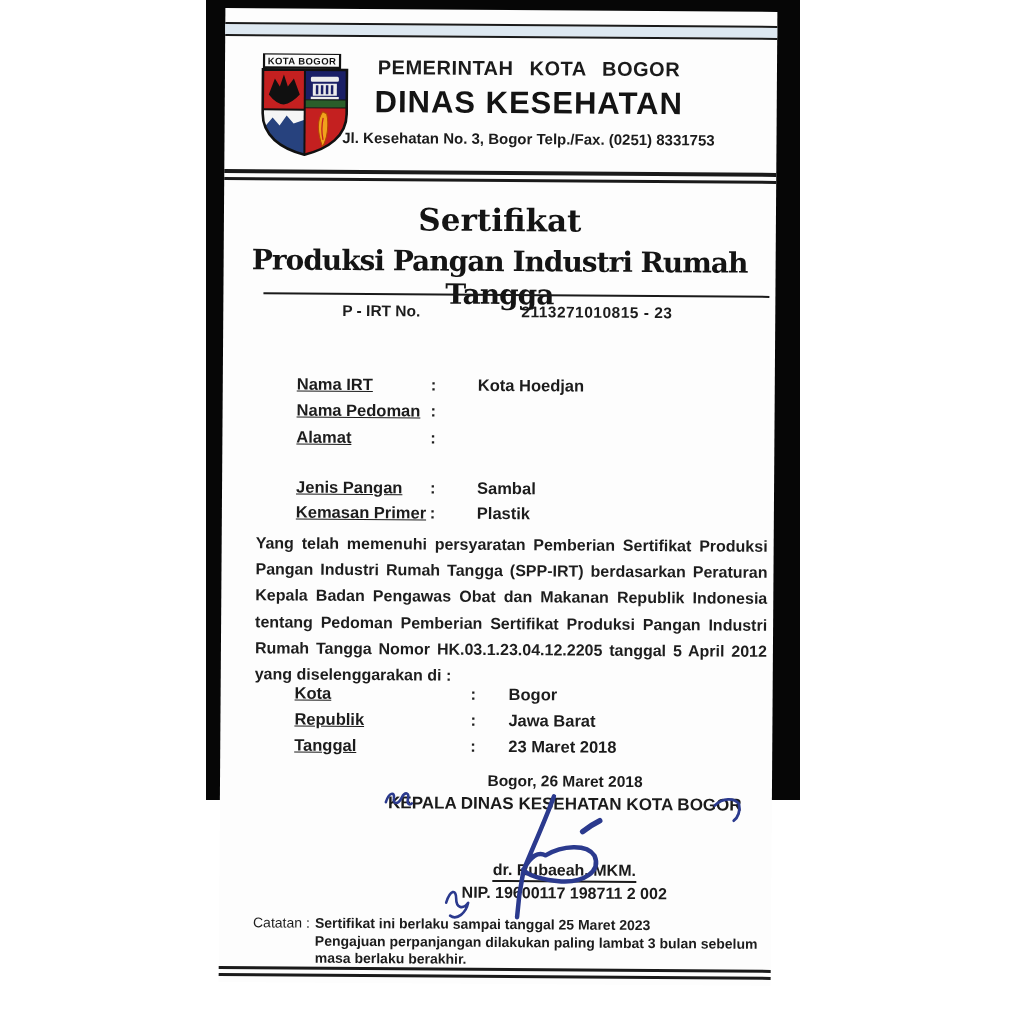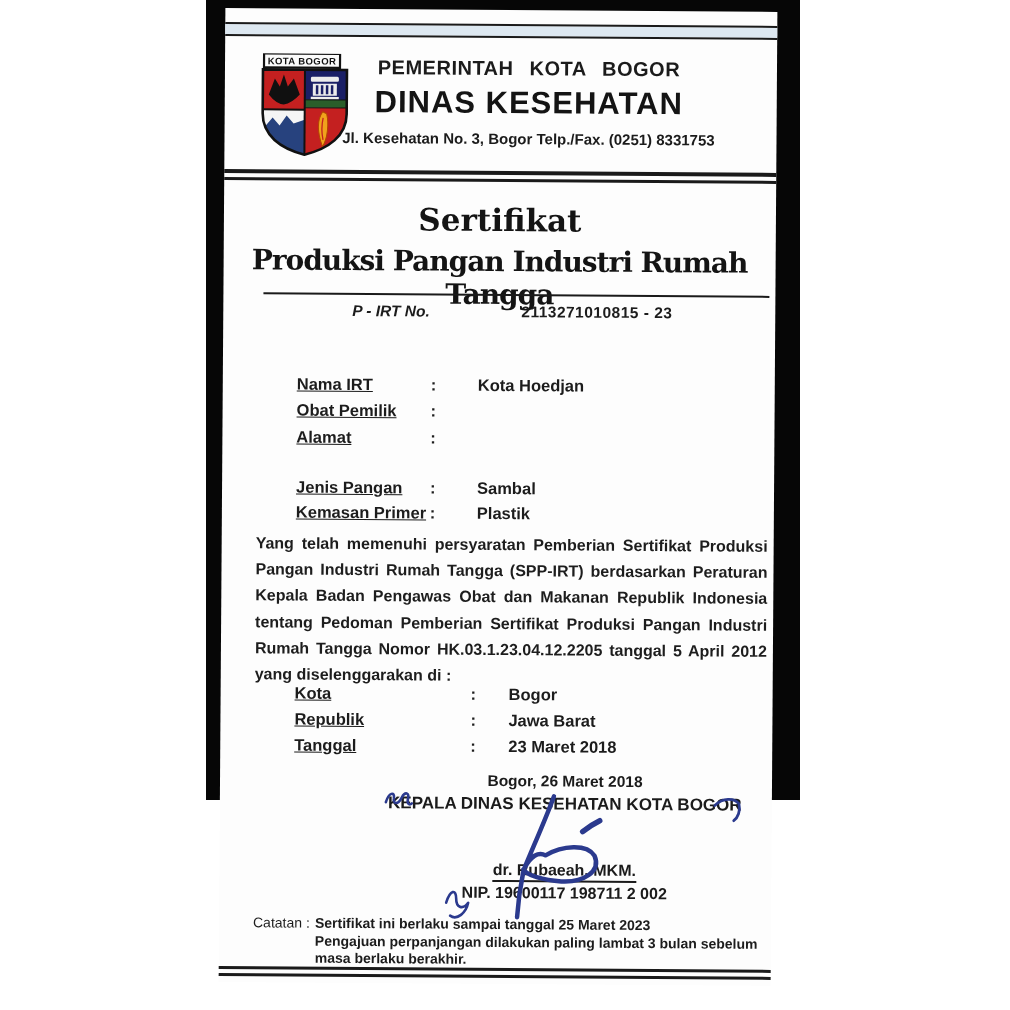--- a/index.html
+++ b/index.html
@@ -21,21 +21,21 @@
   .gov{font-size:20px;font-weight:700;letter-spacing:.5px;word-spacing:10px;color:#1b1b1b;}
   .dept{font-size:31px;font-weight:700;letter-spacing:1px;margin-top:5px;color:#141414;}
   .addr{font-size:15px;font-weight:700;margin-top:9px;color:#1b1b1b;}
   
   .logo{position:absolute;left:36px;top:45px;width:88px;height:106px;}
   
   .title-block{position:absolute;left:0;top:192px;width:100%;text-align:center;font-family:"DejaVu Serif", serif;color:#141414;}
   .title1{font-size:31px;font-weight:700;letter-spacing:0;}
   .title2{font-size:28px;font-weight:700;letter-spacing:-1px;margin-top:7px;}
   .pirt-row{position:absolute;top:293px;left:0;width:100%;height:20px;font-size:15.5px;font-weight:700;}
-  .pirt-label{position:absolute;left:129px;font-style:italic;}
+  .pirt-label{position:absolute;left:119px;}
   .pirt-number{position:absolute;left:298px;letter-spacing:.5px;}
   
   .frow{position:absolute;left:0;width:100%;height:22px;font-size:16.5px;font-weight:700;}
   .flabel{position:absolute;left:74px;white-space:nowrap;text-decoration:underline;}
   .fcolon-a{position:absolute;left:208px;}
   .fvalue-a{position:absolute;left:226px;white-space:nowrap;margin-left:29px;}
   .fcolon-b{position:absolute;left:250px;}
   .fvalue-b{position:absolute;left:288px;white-space:nowrap;}
   
   .body-par{position:absolute;left:34px;top:522px;width:512px;font-size:16px;font-weight:700;color:#1d1d1d;}
@@ -126,21 +126,21 @@
       <span class="pirt-label">P - IRT No.</span>
       <span class="pirt-number">2113271010815 - 23</span>
     </div>
 
     <div class="frow" style="top:366px">
       <span class="flabel">Nama IRT</span>
       <span class="fcolon-a">:</span>
       <span class="fvalue-a">Kota Hoedjan</span>
     </div>
     <div class="frow" style="top:392px">
-      <span class="flabel">Obat Pemilik</span>
+      <span class="flabel">Nama Pedoman</span>
       <span class="fcolon-a">:</span>
       <span class="fvalue-a"></span>
     </div>
     <div class="frow" style="top:419px">
       <span class="flabel">Alamat</span>
       <span class="fcolon-a">:</span>
       <span class="fvalue-a"></span>
     </div>
 
     <div class="frow" style="top:469px">

